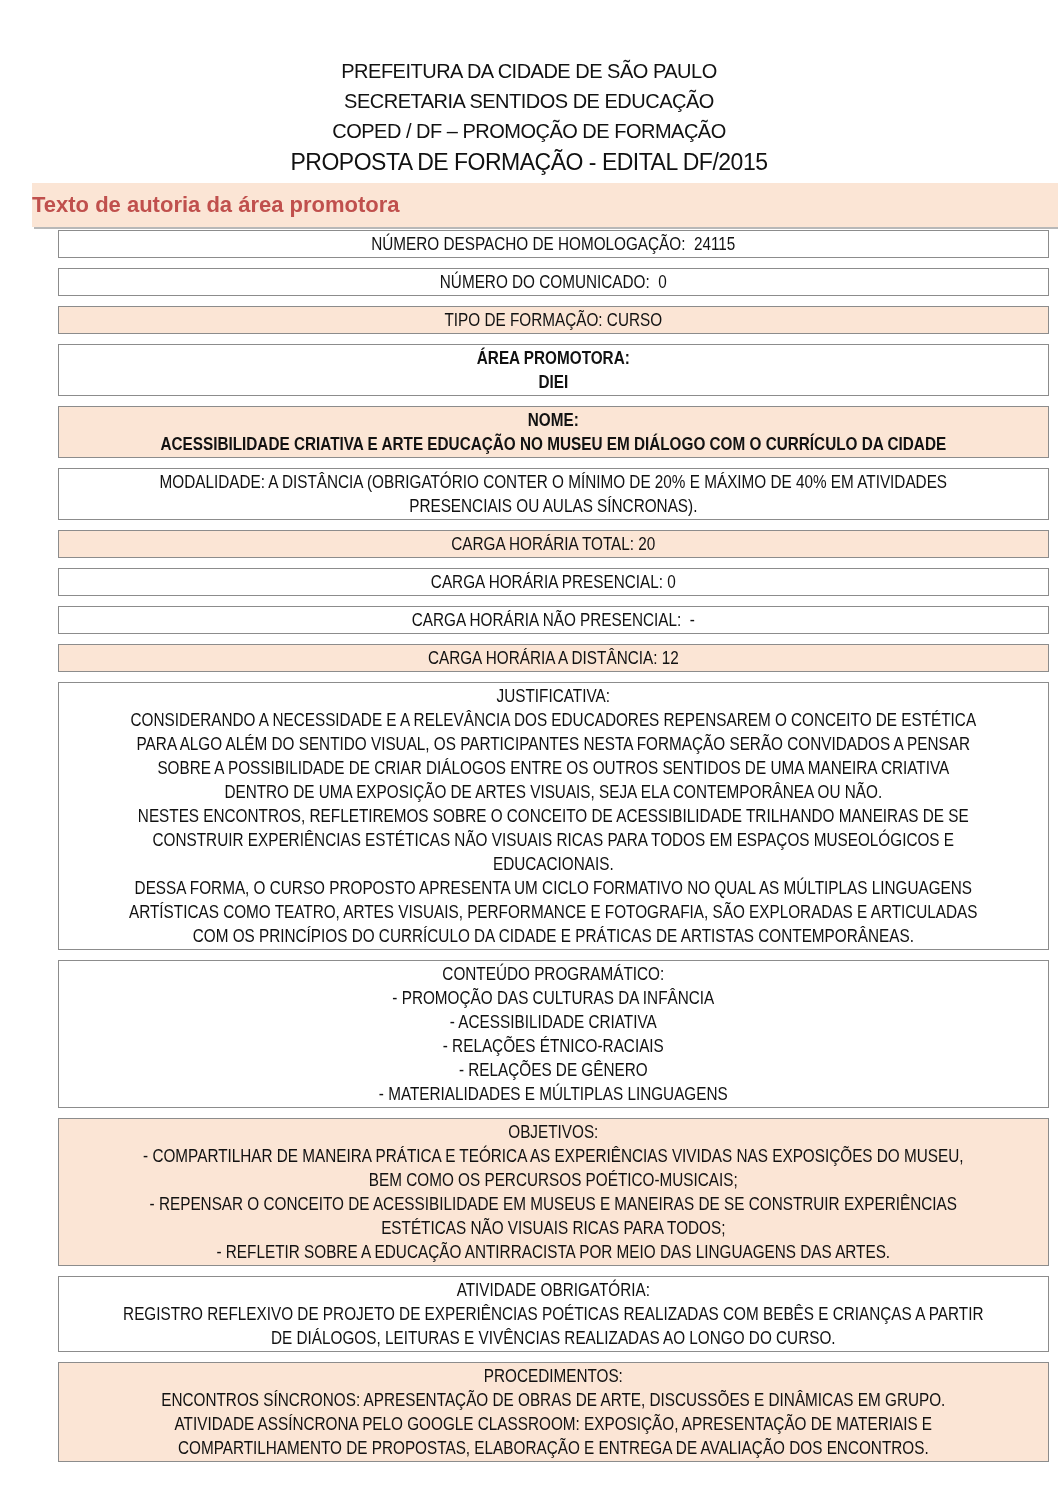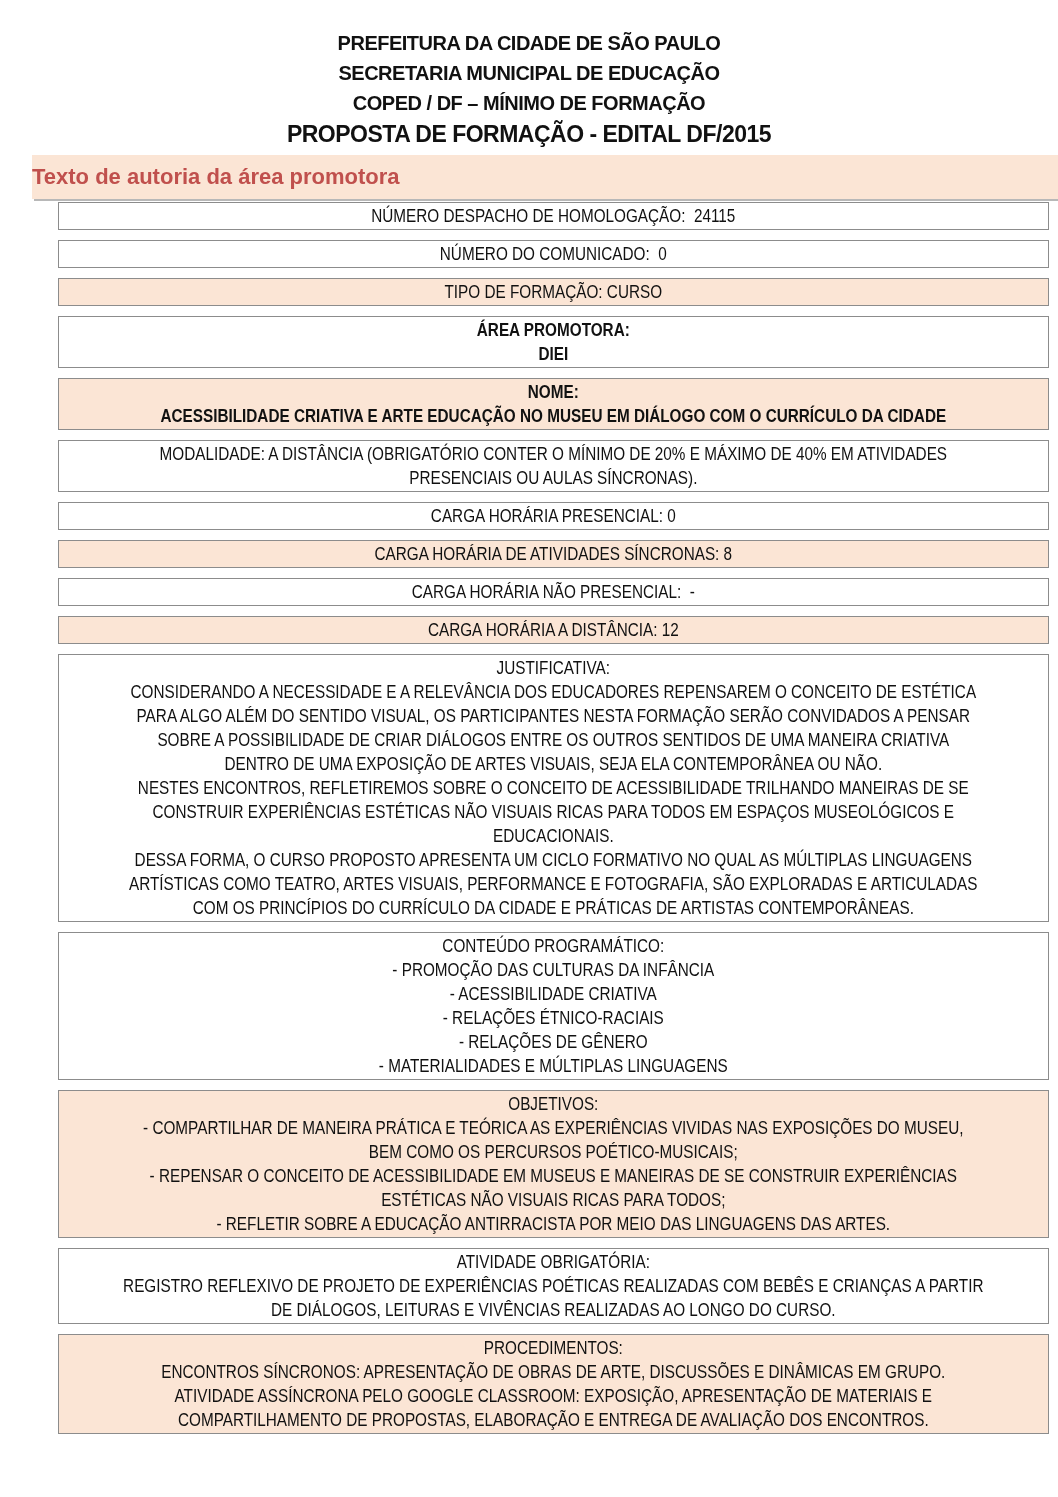--- a/index.html
+++ b/index.html
@@ -10,23 +10,23 @@
   .page {
     position: relative;
     width: 1058px;
     height: 1497px;
     background: var(--page_bg, #ffffff);
     color: var(--text, #111111);
     font-family: "Liberation Sans", "DejaVu Sans", sans-serif;
     overflow: hidden;
   }
   .doc-header {
-    padding-top: 28px;
+    padding-top: 56px;
     text-align: center;
-    font-weight: bold;
+    font-weight: normal;
     letter-spacing: -0.5px;
   }
   .title-line {
     font-size: 20px;
     line-height: 30px;
   }
   .title-line-main {
     font-size: 23px;
     line-height: 33px;
   }
@@ -74,22 +74,22 @@
     transform-origin: 0 0;
   }
 </style>
 </head>
 <body>
 
 <div class="page">
 
   <div class="doc-header">
     <div class="title-line">PREFEITURA DA CIDADE DE SÃO PAULO</div>
-    <div class="title-line">SECRETARIA MUNICIPAL DE EDUCAÇÃO</div>
-    <div class="title-line">COPED / DF – MÍNIMO DE FORMAÇÃO</div>
+    <div class="title-line">SECRETARIA SENTIDOS DE EDUCAÇÃO</div>
+    <div class="title-line">COPED / DF – PROMOÇÃO DE FORMAÇÃO</div>
     <div class="title-line title-line-main">PROPOSTA DE FORMAÇÃO - EDITAL DF/2015</div>
   </div>
 
   <div class="banner">
     <span class="banner-text">Texto de autoria da área promotora</span>
   </div>
 
   <div class="rows">
     <div class="row">
         <div class="row-text">NÚMERO DESPACHO DE HOMOLOGAÇÃO:  24115</div>
@@ -105,25 +105,25 @@
 DIEI</div>
       </div>
     <div class="row peach bold">
         <div class="row-text">NOME:
 ACESSIBILIDADE CRIATIVA E ARTE EDUCAÇÃO NO MUSEU EM DIÁLOGO COM O CURRÍCULO DA CIDADE</div>
       </div>
     <div class="row">
         <div class="row-text">MODALIDADE: A DISTÂNCIA (OBRIGATÓRIO CONTER O MÍNIMO DE 20% E MÁXIMO DE 40% EM ATIVIDADES
 PRESENCIAIS OU AULAS SÍNCRONAS).</div>
       </div>
+    <div class="row peach">
+        <div class="row-text">CARGA HORÁRIA TOTAL: 20</div>
+      </div>
     <div class="row">
         <div class="row-text">CARGA HORÁRIA PRESENCIAL: 0</div>
-      </div>
-    <div class="row peach">
-        <div class="row-text">CARGA HORÁRIA DE ATIVIDADES SÍNCRONAS: 8</div>
       </div>
     <div class="row">
         <div class="row-text">CARGA HORÁRIA NÃO PRESENCIAL:  -</div>
       </div>
     <div class="row peach">
         <div class="row-text">CARGA HORÁRIA A DISTÂNCIA: 12</div>
       </div>
     <div class="row">
         <div class="row-text">JUSTIFICATIVA:
 CONSIDERANDO A NECESSIDADE E A RELEVÂNCIA DOS EDUCADORES REPENSAREM O CONCEITO DE ESTÉTICA

